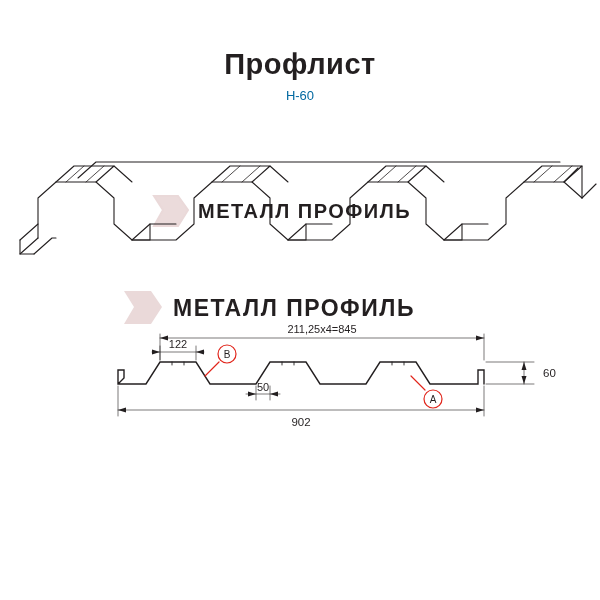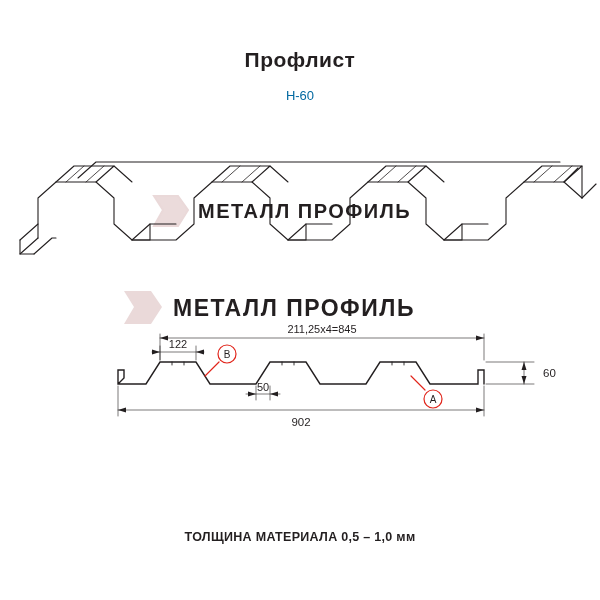--- a/index.html
+++ b/index.html
@@ -16,21 +16,21 @@
   .page {
     position: absolute;
     inset: 0;
   }
   .title {
     position: absolute;
     top: 48px;
     left: 0;
     width: 100%;
     text-align: center;
-    font-size: 21px;
+    font-size: 29px;
     font-weight: bold;
     letter-spacing: 0.5px;
     color: #231f20;
   }
   .subtitle {
     position: absolute;
     top: 88px;
     left: 0;
     width: 100%;
     text-align: center;
@@ -259,15 +259,14 @@
       <text x="322" y="33" font-size="11" text-anchor="middle">211,25х4=845</text>
       <text x="263" y="91" font-size="11" text-anchor="middle">50</text>
       <text x="301" y="126" font-size="11.5" text-anchor="middle">902</text>
       <text x="543" y="77" font-size="11.5" text-anchor="start">60</text>
 
       <text x="227" y="58" font-size="10" text-anchor="middle" fill="#e1251b">В</text>
       <text x="433" y="103" font-size="10" text-anchor="middle" fill="#e1251b">А</text>
     </svg>
   </div>
 
-  <div class="footer">ТОЛЩИНА МАТЕРИАЛА 0,5 – 1,0 мм</div>
 
 </div>
 
 </body></html>

